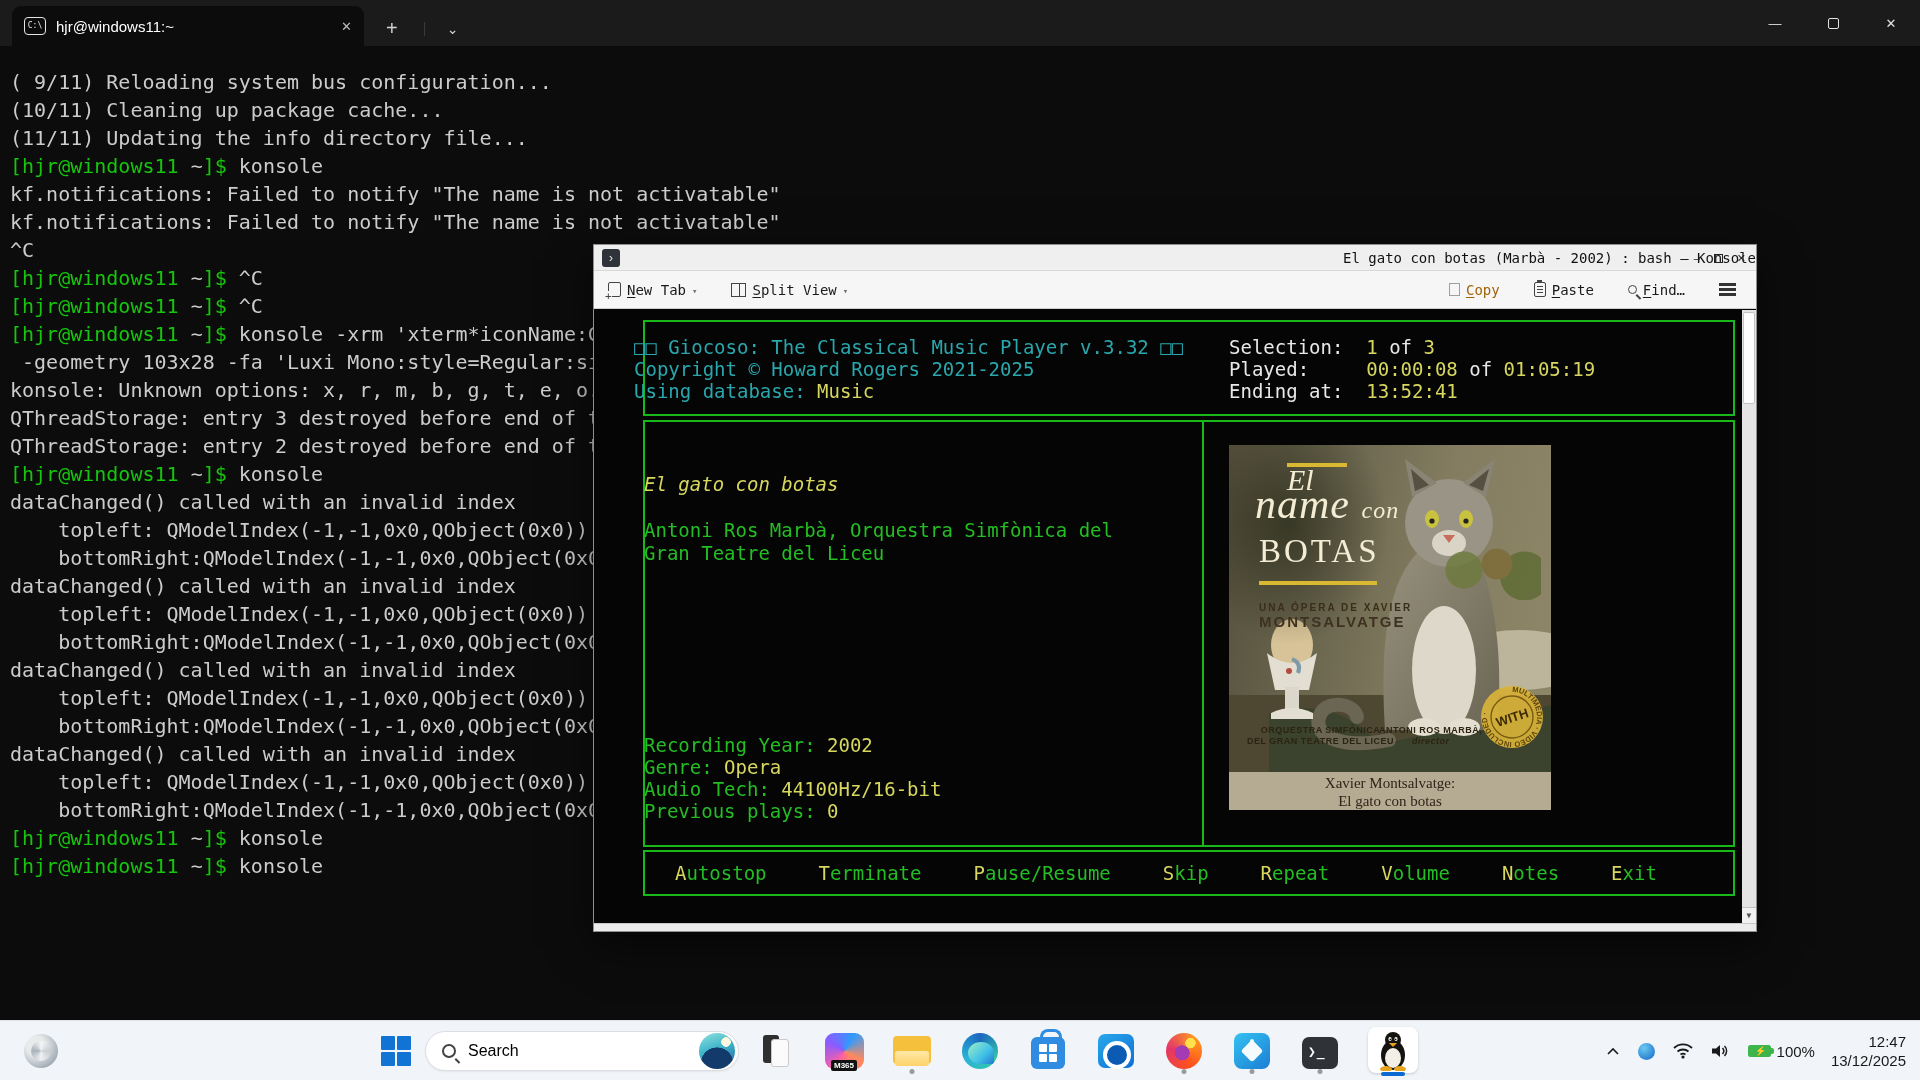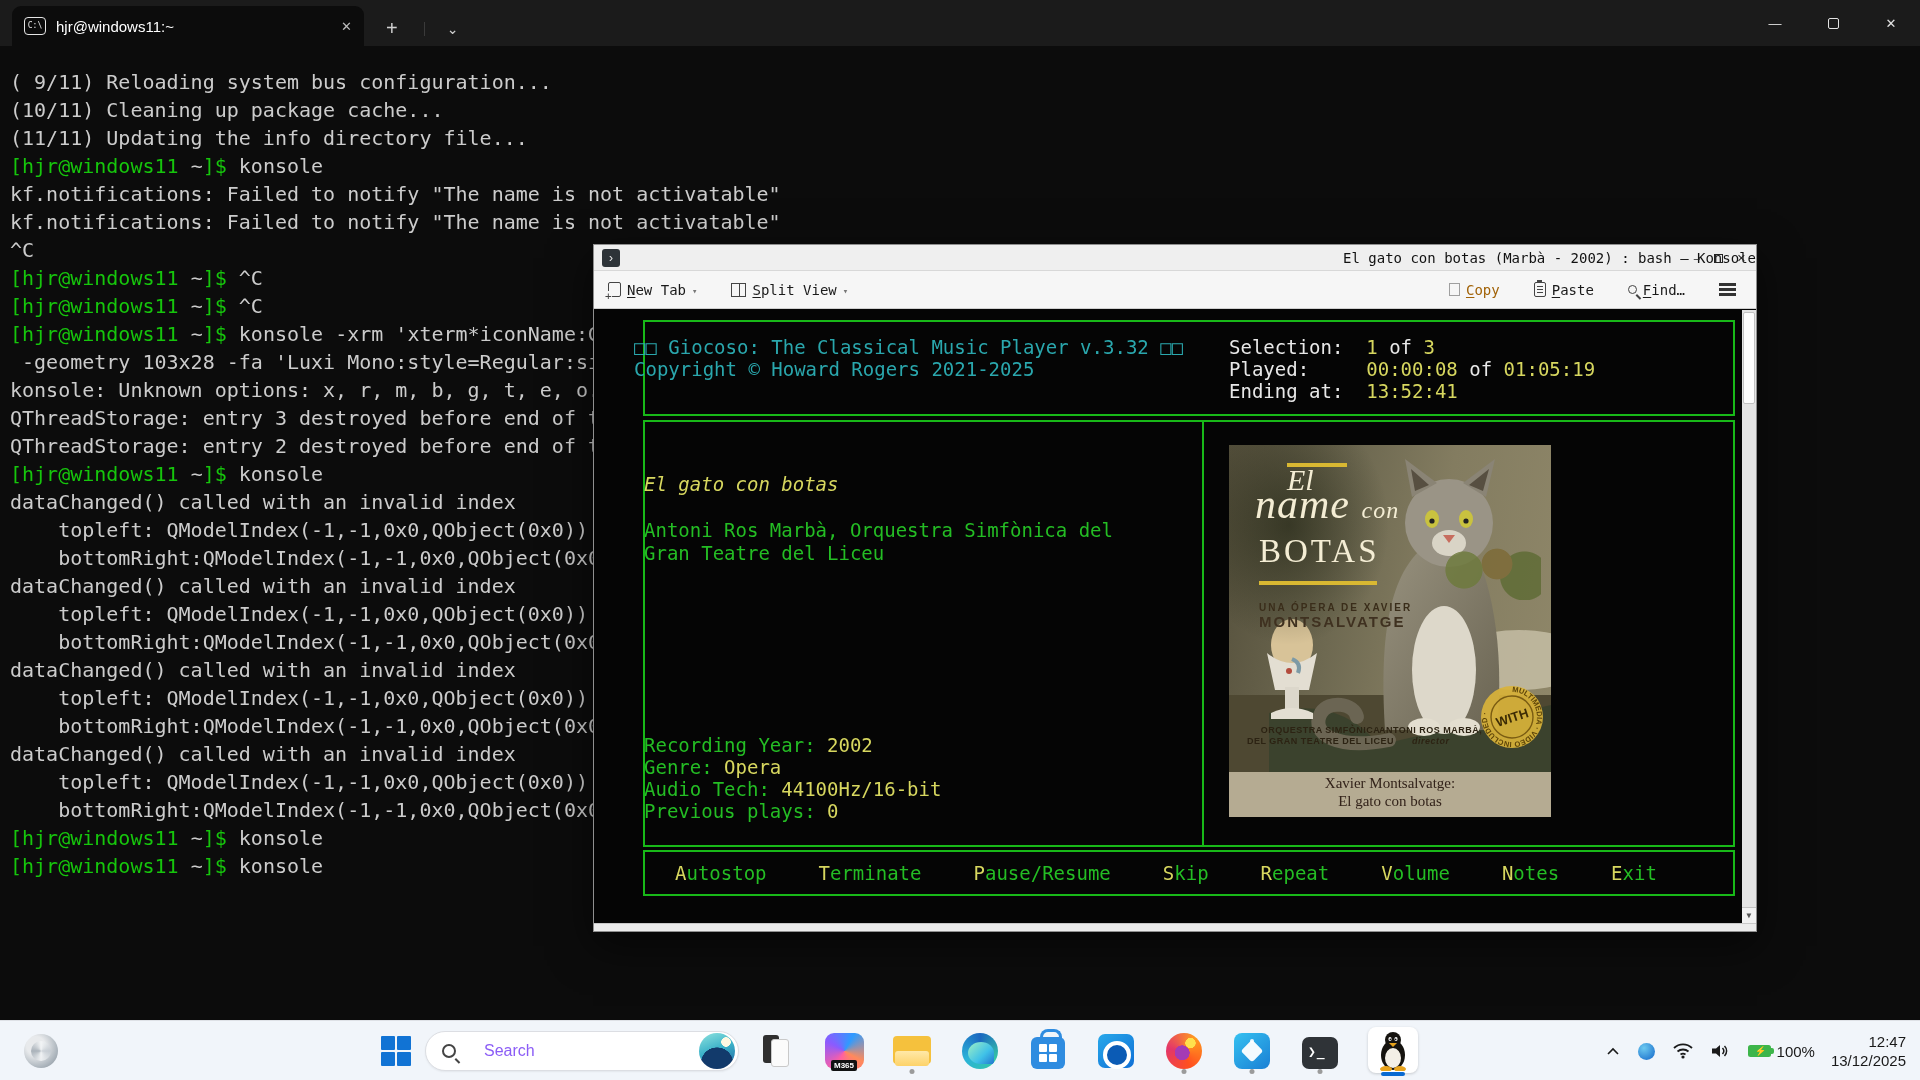--- a/index.html
+++ b/index.html
@@ -82,34 +82,34 @@
   .cov-t1{position:absolute;left:58px;top:24px;color:#f4edd4;font-size:30px;font-style:italic;}
   .cov-t2{position:absolute;left:26px;top:48px;color:#f4edd4;font-size:42px;font-style:italic;letter-spacing:1px;}
   .cov-t2 small{font-size:24px;font-style:italic;}
   .cov-t3{position:absolute;left:30px;top:95px;color:#f4edd4;font-size:33px;letter-spacing:3px;}
   .cov-s1{position:absolute;left:30px;top:152px;color:#3a2d1a;font-size:10px;letter-spacing:2px;font-family:"Liberation Sans",sans-serif;font-weight:bold;}
   .cov-s2{position:absolute;left:30px;top:166px;color:#3f3120;font-size:15px;letter-spacing:2px;font-family:"Liberation Sans",sans-serif;font-weight:bold;}
   .cov-c1{position:absolute;left:18px;top:280px;color:#2c2313;font-size:9px;font-weight:bold;letter-spacing:.5px;font-family:"Liberation Sans",sans-serif;line-height:11px;text-align:center;}
   .cov-c2{position:absolute;left:150px;top:280px;color:#2c2313;font-size:9px;font-weight:bold;letter-spacing:.5px;font-family:"Liberation Sans",sans-serif;line-height:11px;text-align:center;}
   .cov-c2 i{font-style:italic;}
   .badge{position:absolute;right:6px;bottom:22px;width:66px;height:66px;}
-  .caption{height:45px;background:#b5ab92;color:#33231a;text-align:center;font-family:"Liberation Serif",serif;font-size:15px;line-height:18px;padding-top:2px;}
+  .caption{height:38px;background:#b5ab92;color:#33231a;text-align:center;font-family:"Liberation Serif",serif;font-size:15px;line-height:18px;padding-top:2px;}
 
   
   .taskbar{position:absolute;left:0;right:0;bottom:0;height:60px;background:#f1f5fa;border-top:1px solid rgba(0,0,0,.08);z-index:10;}
   .widgets{position:absolute;left:24px;top:13px;width:34px;height:34px;border-radius:50%;background:radial-gradient(circle at 35% 35%,#e8eaec 0 30%,#aab3bb 70%,#7e878f 100%);}
   .widgets::after{content:"";position:absolute;left:7px;top:7px;width:20px;height:20px;border-radius:50%;background:conic-gradient(#f5f7f8,#c3cad1,#f5f7f8,#9aa4ad,#f5f7f8);opacity:.8;}
   .tb-center{position:absolute;left:377px;top:0;height:60px;display:flex;align-items:center;}
   .start{width:38px;height:38px;display:flex;align-items:center;justify-content:center;margin-right:10px;}
   .start .grid{width:30px;height:30px;display:grid;grid-template-columns:14px 14px;grid-template-rows:14px 14px;gap:2px;}
   .start .grid b{background:#1173d4;border-radius:1px;}
   .search{width:314px;height:40px;background:#ffffff;border:1px solid #dcdee3;border-radius:20px;display:flex;align-items:center;padding:0 3px 0 16px;margin-right:16px;box-shadow:0 1px 2px rgba(0,0,0,.06);}
   .search .mag{width:14px;height:14px;border:2px solid #444;border-radius:50%;position:relative;flex:none;}
   .search .mag::after{content:"";position:absolute;left:12px;top:12px;width:6px;height:2px;background:#444;transform:rotate(45deg);transform-origin:0 0;}
-  .search .stext{color:#8b5cf6;font-size:16px;margin-left:28px;flex:1;}
+  .search .stext{color:#000000;font-size:16px;margin-left:12px;flex:1;}
   .bingball{width:36px;height:36px;border-radius:50%;background:radial-gradient(circle at 50% 85%,#123a6b 0 45%,transparent 46%),radial-gradient(circle at 75% 25%,#fff8e1 0 12%,transparent 13%),linear-gradient(160deg,#8fe3df 0%,#3db3c9 45%,#1b5e9e 100%);flex:none;}
   .tb-apps{display:flex;align-items:center;gap:26px;}
   .slot{position:relative;width:42px;height:48px;display:flex;align-items:center;justify-content:center;}
   .slot .dot{position:absolute;bottom:1px;left:50%;transform:translateX(-50%);width:5px;height:5px;border-radius:50%;background:#9b9b9b;}
   .app-device{position:relative;width:26px;height:32px;}
   .app-device::before{content:"";position:absolute;left:0;top:0;width:16px;height:28px;background:#2f2f2f;border-radius:3px;}
   .app-device::after{content:"";position:absolute;right:0;bottom:0;width:16px;height:26px;background:#fbfbfb;border:1px solid #c9c9c9;border-radius:3px;}
   .app-m365{position:relative;width:39px;height:36px;border-radius:9px;background:conic-gradient(from 210deg,#ff5fa2,#8a5bff,#2e9bff,#ff8a5b,#ff5fa2);}
   .app-m365 .tag{position:absolute;left:50%;bottom:-2px;transform:translateX(-50%);background:#111;color:#fff;font-size:8px;font-weight:bold;padding:1px 3px;border-radius:2px;font-family:"Liberation Sans",sans-serif;}
   .app-folder{position:relative;width:38px;height:30px;}
@@ -209,21 +209,21 @@
       <span class="tb-item right">
         <span class="ico ico-menu"></span>
       </span>
     </div>
 
     <div class="kw-term">
       <div class="gbox gb-header"></div>
       <div class="gbox gb-main"></div>
       <div class="gbox gb-menu" id="gio-menu"><span class="menu-item"><span class="mk">A</span><span class="mr">utostop</span></span><span class="menu-item"><span class="mk">T</span><span class="mr">erminate</span></span><span class="menu-item"><span class="mk">P</span><span class="mr">ause/Resume</span></span><span class="menu-item"><span class="mk">S</span><span class="mr">kip</span></span><span class="menu-item"><span class="mk">R</span><span class="mr">epeat</span></span><span class="menu-item"><span class="mk">V</span><span class="mr">olume</span></span><span class="menu-item"><span class="mk">N</span><span class="mr">otes</span></span><span class="menu-item"><span class="mk">E</span><span class="mr">xit</span></span></div>
 
-      <div class="gio-block gio-hl" id="gio-header-left"><div><span class="c-c">□□ Giocoso: The Classical Music Player v.3.32 □□</span></div><div><span class="c-c">Copyright © Howard Rogers 2021-2025</span></div></div>
+      <div class="gio-block gio-hl" id="gio-header-left"><div><span class="c-c">□□ Giocoso: The Classical Music Player v.3.32 □□</span></div><div><span class="c-c">Copyright © Howard Rogers 2021-2025</span></div><div><span class="c-c">Using database: </span><span class="c-y">Music</span></div></div>
       <div class="gio-block gio-hr" id="gio-header-right"><div><span class="c-wh">Selection:  </span><span class="c-y">1</span><span class="c-wh"> of </span><span class="c-y">3</span></div><div><span class="c-wh">Played:     </span><span class="c-y">00:00:08</span><span class="c-wh"> of </span><span class="c-y">01:05:19</span></div><div><span class="c-wh">Ending at:  </span><span class="c-y">13:52:41</span></div></div>
       <div class="gio-block gio-info" id="gio-info"><div>&nbsp;</div><div><span class="c-yi">El gato con botas</span></div><div>&nbsp;</div><div><span class="c-gr">Antoni Ros Marbà, Orquestra Simfònica del</span></div><div><span class="c-gr">Gran Teatre del Liceu</span></div></div>
       <div class="gio-block gio-det" id="gio-details"><div><span class="c-gr">Recording Year: </span><span class="c-y">2002</span></div><div><span class="c-gr">Genre: </span><span class="c-y">Opera</span></div><div><span class="c-gr">Audio Tech: </span><span class="c-y">44100Hz/16-bit</span></div><div><span class="c-gr">Previous plays: </span><span class="c-y">0</span></div></div>
 
       <div class="album">
         <div class="cover">
           <svg viewBox="0 0 322 327" width="322" height="327" style="position:absolute;inset:0">
             <defs>
               <linearGradient id="catg" x1="0" y1="0" x2="1" y2="1">
                 <stop offset="0" stop-color="#98927f"></stop>

